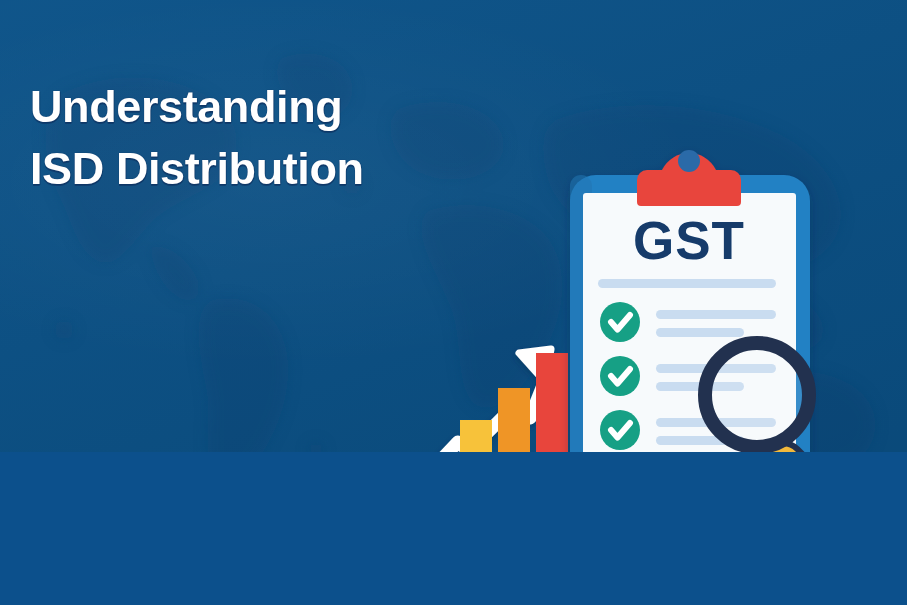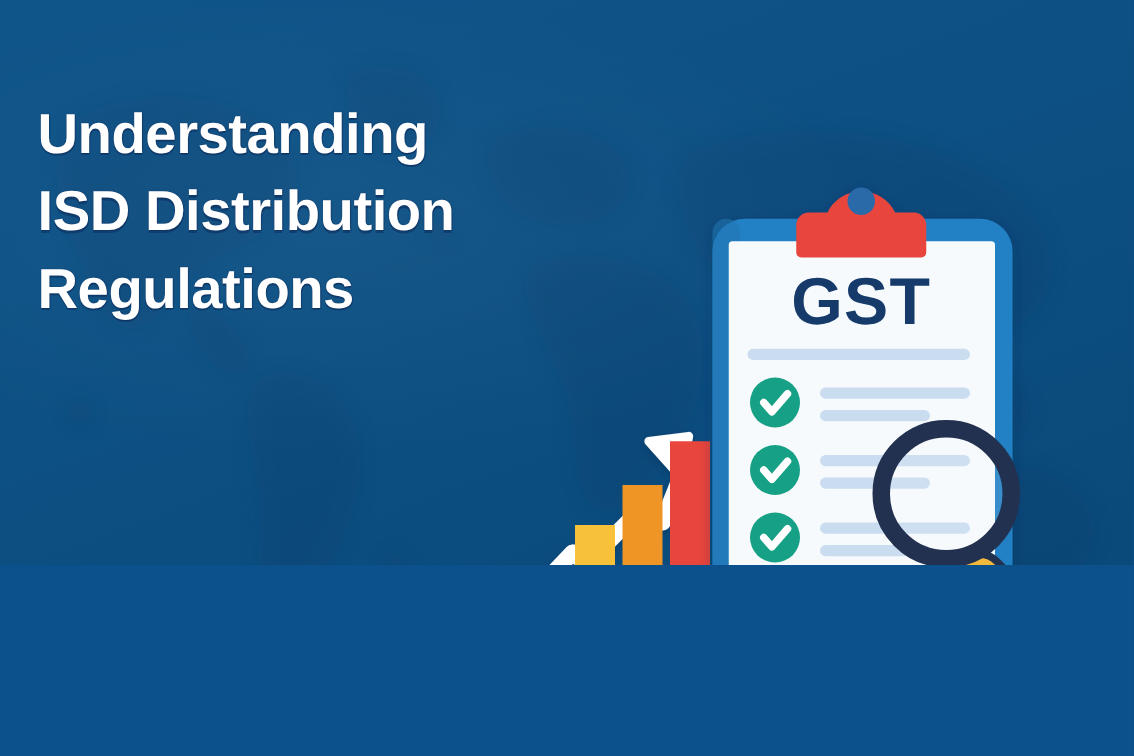--- a/index.html
+++ b/index.html
@@ -121,21 +121,20 @@
       <circle cx="64" cy="330" r="10"></circle>
       <circle cx="690" cy="372" r="7"></circle>
     </g>
   </svg>
 
   <div class="bg-vignette"></div>
 
   <div id="headline">
     <span class="hl-line">Understanding</span>
     <span class="hl-line">ISD Distribution</span>
-    <span class="hl-line">Regulations</span>
   </div>
 
   <div id="illustration">
     <svg viewBox="0 0 907 605" width="907" height="605" xmlns="http://www.w3.org/2000/svg">
       <defs>
         <filter id="softShadow" x="-30%" y="-30%" width="170%" height="170%">
           <feDropShadow dx="0" dy="4" stdDeviation="5" flood-color="#062f55" flood-opacity="0.35"></feDropShadow>
         </filter>
         <filter id="tinyShadow" x="-40%" y="-40%" width="180%" height="180%">
           <feDropShadow dx="0" dy="3" stdDeviation="3" flood-color="#062f55" flood-opacity="0.45"></feDropShadow>

